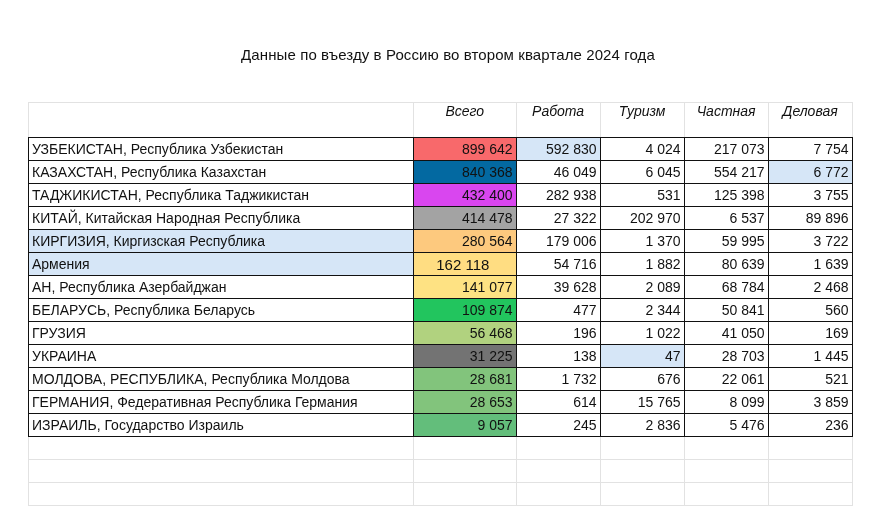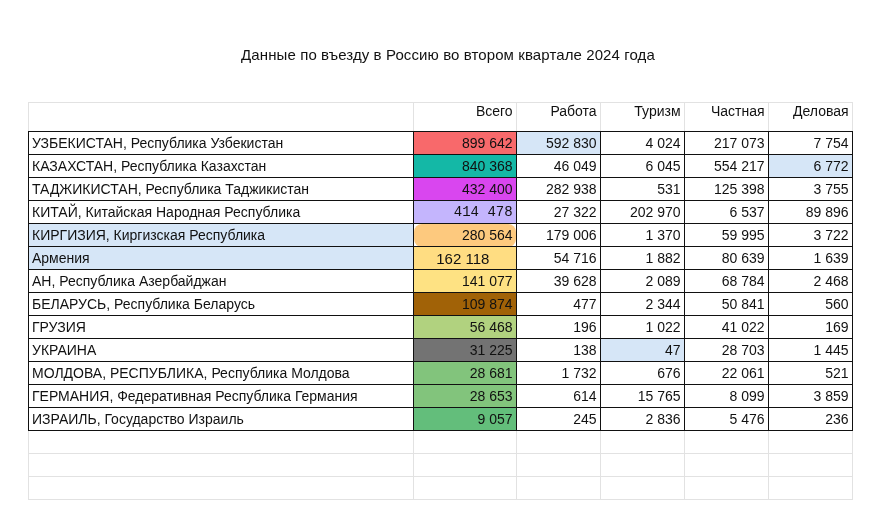--- a/index.html
+++ b/index.html
@@ -3,21 +3,21 @@
 <meta charset="utf-8">
 <style>
   html, body { margin:0; padding:0; background:#ffffff; }
   body { width:896px; height:522px; position:relative; overflow:hidden;
          font-family:"Liberation Sans", "DejaVu Sans", sans-serif; color:#111; }
   .title { position:absolute; left:0; top:46px; width:896px; text-align:center;
            font-size:15px; color:#111; letter-spacing:0.1px; }
   .sheet { position:absolute; left:28px; top:102px; border-collapse:collapse; table-layout:fixed; }
   .sheet td, .sheet th { height:23px; padding:0 3px; font-size:14px; font-weight:normal;
            white-space:nowrap; overflow:hidden; box-sizing:border-box; }
-  .sheet th { text-align:right; border:1px solid #e2e2e2; border-bottom:1.5px solid #111; vertical-align:bottom; padding-bottom:12px; }
+  .sheet th { text-align:center; border:1px solid #e2e2e2; border-bottom:1.5px solid #111; vertical-align:bottom; padding-bottom:18px;font-style:italic; }
   .sheet td { border:1px solid #111; }
   .sheet td.num { text-align:right; }
   .sheet td.name { text-align:left; }
   .sheet td.big { font-size:15px; text-align:center; padding-right:7px; }
   .sheet tr.empty td { border:1px solid #e2e2e2; border-top:none; }
   .sheet tr.empty:first-child td { border-top:1.5px solid #111; }
   .hl { background:#d6e6f7; }
   .col-name { width:385px; } .col-n { width:84px; } .col-total { width:83px; }
 </style>
 </head>
@@ -48,45 +48,45 @@
       <tr>
         <td class="name">УЗБЕКИСТАН, Республика Узбекистан</td>
         <td class="num" style="background: rgb(248, 105, 107); padding-left: 48px;">899 642</td>
         <td class="num hl">592 830</td>
         <td class="num">4 024</td>
         <td class="num">217 073</td>
         <td class="num">7 754</td>
       </tr>
       <tr>
         <td class="name">КАЗАХСТАН, Республика Казахстан</td>
-        <td class="num" style="background: #14b8a6;">840 368</td>
+        <td class="num" style="background: #0369a1;">840 368</td>
         <td class="num">46 049</td>
         <td class="num">6 045</td>
         <td class="num">554 217</td>
         <td class="num hl">6 772</td>
       </tr>
       <tr>
         <td class="name">ТАДЖИКИСТАН, Республика Таджикистан</td>
         <td class="num" style="background: #d946ef;">432 400</td>
         <td class="num">282 938</td>
         <td class="num">531</td>
         <td class="num">125 398</td>
         <td class="num">3 755</td>
       </tr>
       <tr>
         <td class="name">КИТАЙ, Китайская Народная Республика</td>
-        <td class="num" style="background: #c4b5fd; font-family: Liberation Mono, monospace;">414 478</td>
+        <td class="num" style="background: #a3a3a3;">414 478</td>
         <td class="num">27 322</td>
         <td class="num">202 970</td>
         <td class="num">6 537</td>
         <td class="num">89 896</td>
       </tr>
       <tr>
         <td class="name hl">КИРГИЗИЯ, Киргизская Республика</td>
-        <td class="num" style="background: rgb(253, 201, 126); border-radius: 8px;">280 564</td>
+        <td class="num" style="background: rgb(253, 201, 126);">280 564</td>
         <td class="num">179 006</td>
         <td class="num">1 370</td>
         <td class="num">59 995</td>
         <td class="num">3 722</td>
       </tr>
       <tr>
         <td class="name hl">Армения</td>
         <td class="num big" style="background: rgb(255, 221, 130);">162 118</td>
         <td class="num">54 716</td>
         <td class="num">1 882</td>
@@ -96,32 +96,32 @@
       <tr>
         <td class="name">АН, Республика Азербайджан</td>
         <td class="num" style="background: rgb(254, 226, 131);">141 077</td>
         <td class="num">39 628</td>
         <td class="num">2 089</td>
         <td class="num">68 784</td>
         <td class="num">2 468</td>
       </tr>
       <tr>
         <td class="name">БЕЛАРУСЬ, Республика Беларусь</td>
-        <td class="num" style="background: #a16207;">109 874</td>
+        <td class="num" style="background: #22c55e;">109 874</td>
         <td class="num">477</td>
         <td class="num">2 344</td>
         <td class="num">50 841</td>
         <td class="num">560</td>
       </tr>
       <tr>
         <td class="name">ГРУЗИЯ</td>
         <td class="num" style="background: rgb(177, 210, 127);">56 468</td>
         <td class="num">196</td>
         <td class="num">1 022</td>
-        <td class="num">41 022</td>
+        <td class="num">41 050</td>
         <td class="num">169</td>
       </tr>
       <tr>
         <td class="name">УКРАИНА</td>
         <td class="num" style="background: #737373;">31 225</td>
         <td class="num">138</td>
         <td class="num hl">47</td>
         <td class="num">28 703</td>
         <td class="num">1 445</td>
       </tr>

